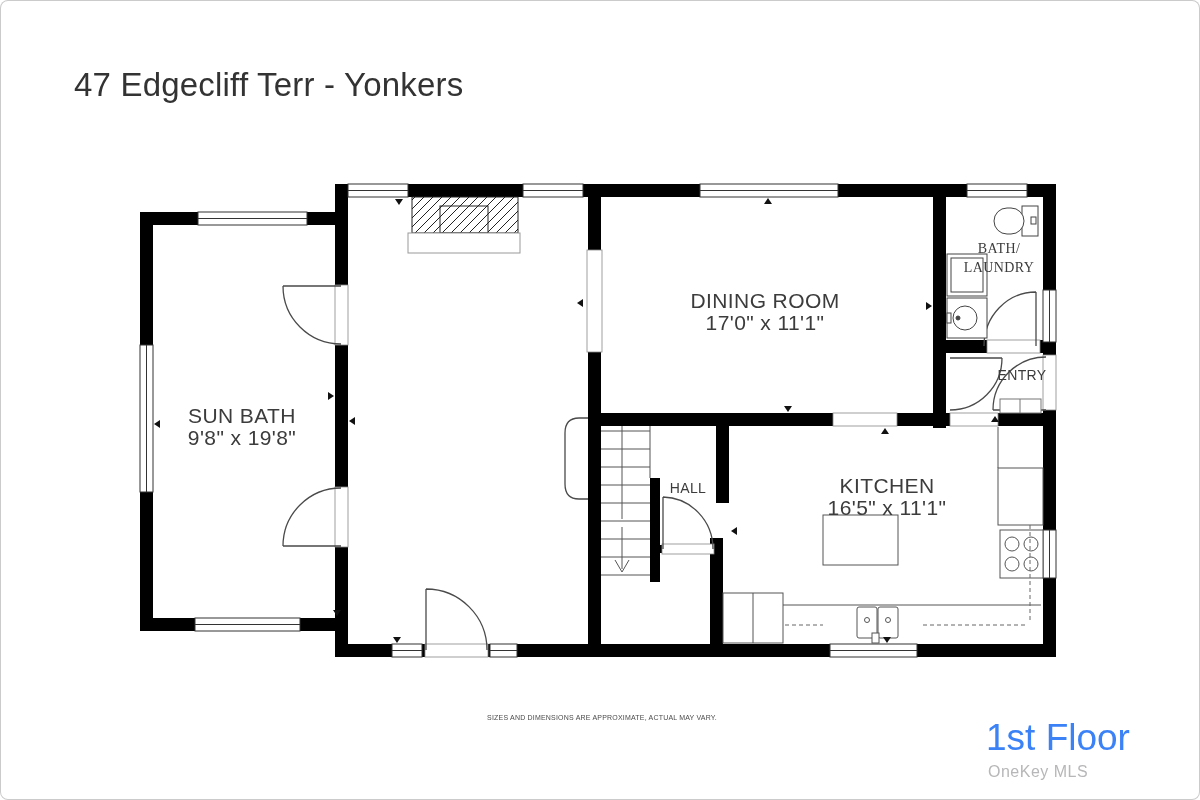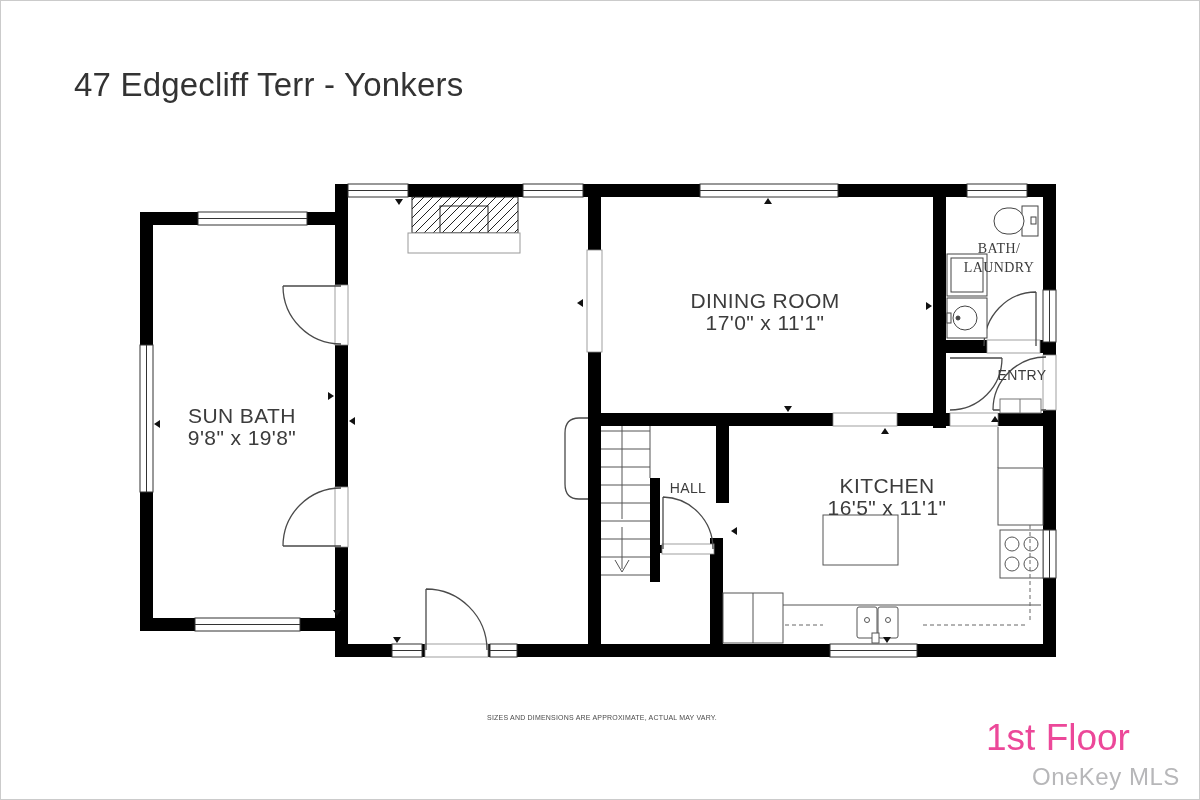--- a/index.html
+++ b/index.html
@@ -1,42 +1,43 @@
 <!DOCTYPE html>
 <html><head>
 <meta charset="utf-8">
 <style>
   html,body { margin:0; padding:0; background:#ffffff; }
   .canvas {
     position:relative; width:1200px; height:800px; background:#ffffff;
     overflow:hidden; box-shadow: inset 0 0 0 1px #cbcbcb;
     font-family:"Liberation Sans", "DejaVu Sans", sans-serif;
+    border-radius:8px;
   }
   .plan-title {
     position:absolute; left:74px; top:66px;
     font-size:33px; color:#333333; letter-spacing:0.2px;
   }
   .plan-svg { position:absolute; left:0; top:0; }
   .room-label {
     position:absolute; transform:translate(-50%,-50%);
     text-align:center; font-size:21px; line-height:22px;
     color:#3c3c3c; letter-spacing:0.4px; white-space:nowrap;
   }
   .room-label.sm { font-size:14px; line-height:19px; }
   .disclaimer {
     position:absolute; left:602px; top:714px; transform:translateX(-50%);
     font-size:7px; letter-spacing:0.2px; color:#4a4a4a; white-space:nowrap;
   }
   .floor-label {
     position:absolute; left:986px; top:717px;
-    font-size:37px; color:#ec4899;
+    font-size:37px; color:#3b82f6;
   }
   .watermark {
-    position:absolute; left:1032px; top:763px;
-    font-size:24px; color:#b7b7b9; letter-spacing:0.5px;
+    position:absolute; left:988px; top:763px;
+    font-size:16px; color:#b7b7b9; letter-spacing:0.5px;
   }
 </style>
 </head>
 <body>
 
 <div class="canvas">
 
   <div class="plan-title">47 Edgecliff Terr - Yonkers</div>
 
   <svg class="plan-svg" width="1200" height="800" viewBox="0 0 1200 800">

